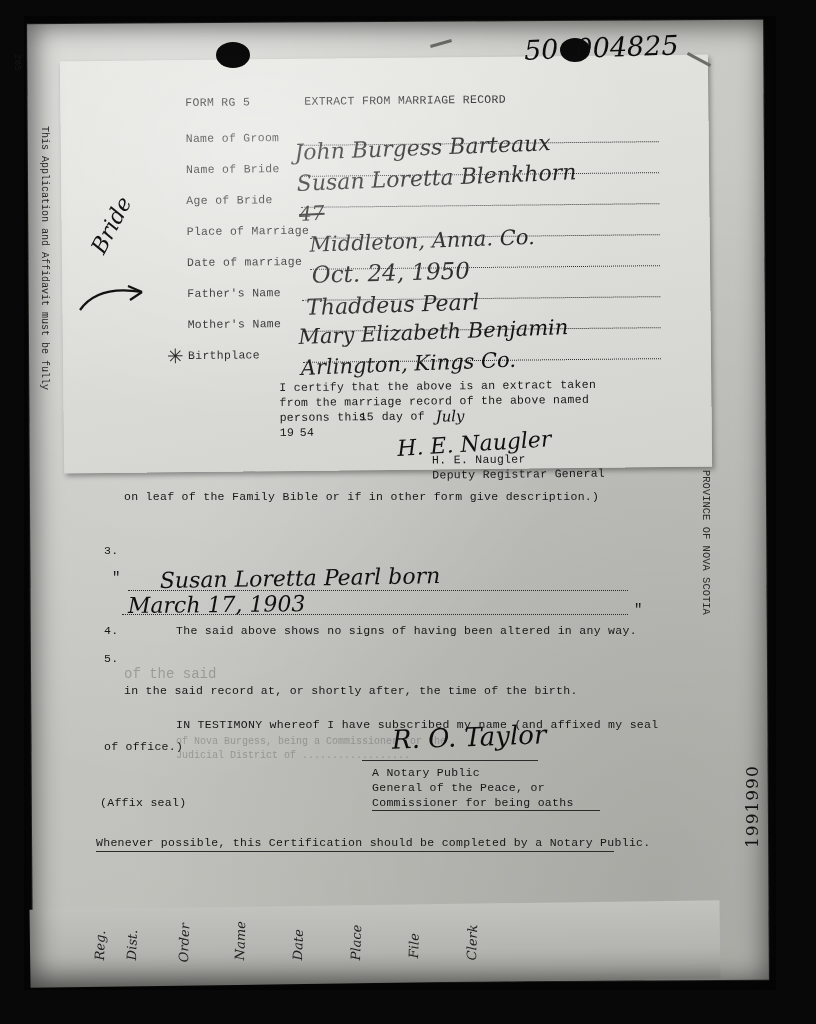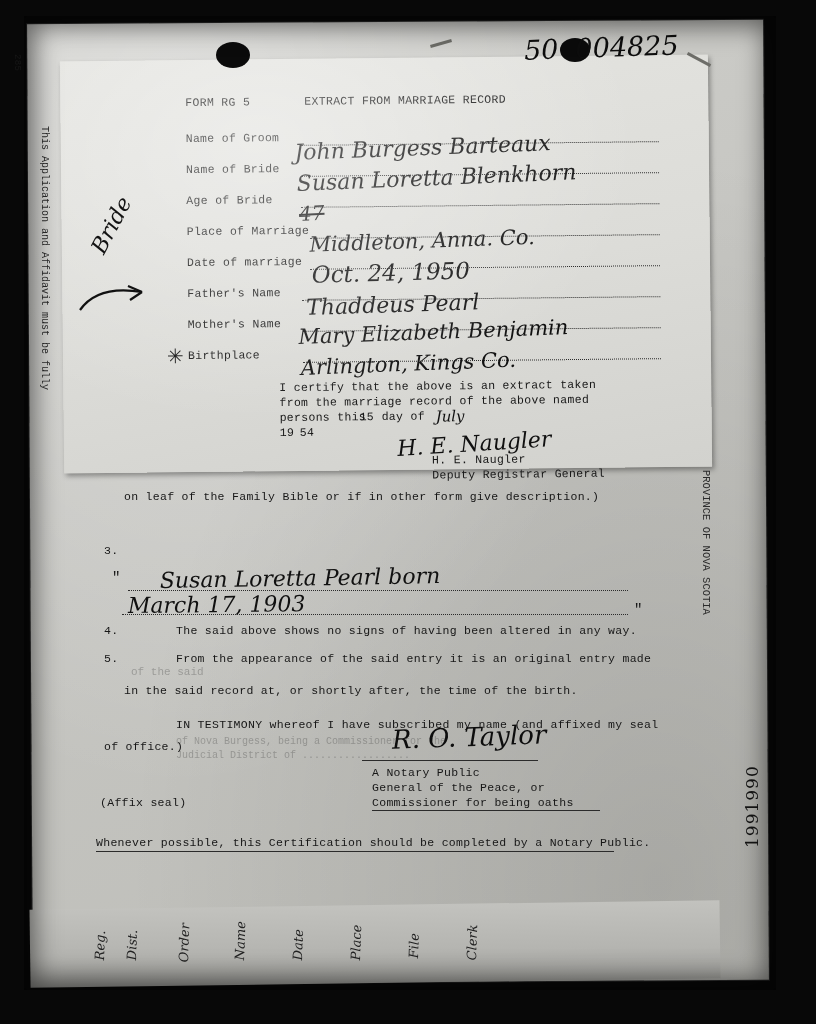--- a/index.html
+++ b/index.html
@@ -279,23 +279,22 @@
   <div class="dots" style="left:128px; top:590px; width:500px;"></div>
   <div class="hw" style="left:160px; top:568px; font-size:22px; transform:rotate(-1deg);">Susan Loretta Pearl born</div>
   <div class="dots" style="left:122px; top:614px; width:506px;"></div>
   <div class="hw" style="left:128px; top:593px; font-size:22px; transform:rotate(-0.6deg);">March 17, 1903</div>
   <div class="tw" style="left:634px; top:602px; font-size:14px;">"</div>
 
   <div class="tw" style="left:104px; top:624px;">4.</div>
   <div class="tw" style="left:176px; top:624px;">The said above shows no signs of having been altered in any way.</div>
 
   <div class="tw" style="left:104px; top:652px;">5.</div>
-  <div class="tw" style="left:176px; top:652px;">From the appearance of the said entry it is an original entry made</div>
   <div class="tw" style="left:124px; top:684px;">in the said record at, or shortly after, the time of the birth.</div>
-  <div class="ghost" style="left:131px; top:666px; font-size:11px;">of the said</div>
+  <div class="ghost" style="left:124px; top:666px; font-size:14px;">of the said</div>
 
   <div class="tw" style="left:176px; top:718px;">IN TESTIMONY whereof I have subscribed my name (and affixed my seal</div>
   <div class="tw" style="left:104px; top:740px;">of office.)</div>
   <div class="ghost" style="left:176px; top:736px; font-size:10px;">of Nova Burgess, being a Commissioner for the</div>
   <div class="ghost" style="left:176px; top:750px; font-size:10px;">Judicial District of ..................</div>
 
   <div class="big-hand" style="left:392px; top:722px; font-size:26px; transform:rotate(-2deg);">R. O. Taylor</div>
   <div class="solidline" style="left:362px; top:760px; width:176px;"></div>
 
   <div class="tw" style="left:372px; top:766px;text-align:right;">A Notary Public</div>

